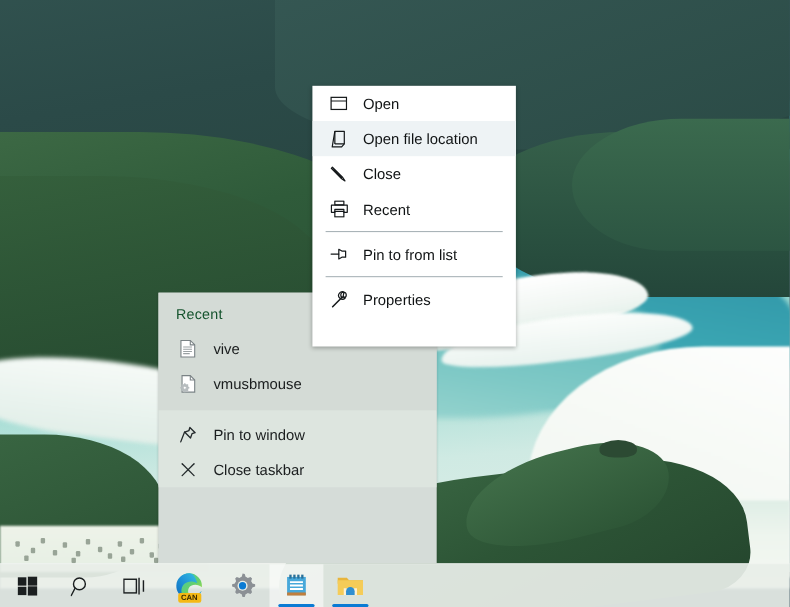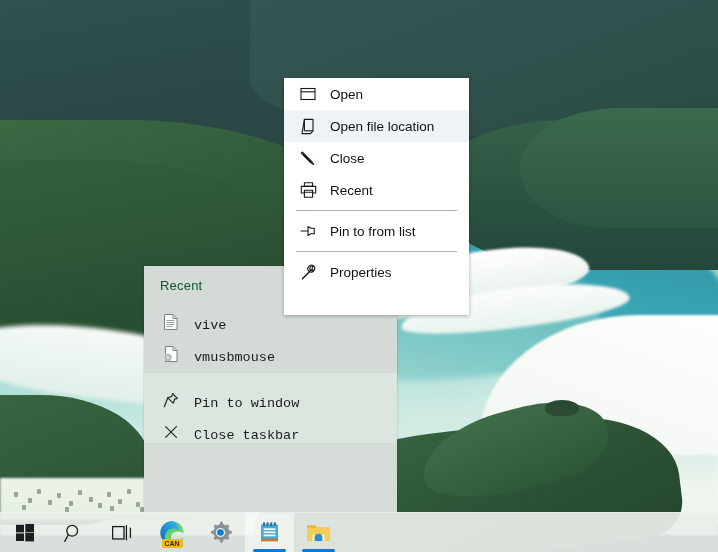--- a/index.html
+++ b/index.html
@@ -166,21 +166,21 @@
     box-shadow:0 0 2px rgba(0,0,0,.22);
     font-size:13px; color:#16191a;
     overflow:hidden;
   }
   #jl-recent-section { background:#d4dbd6; padding-top:10px; }
   #jl-lower-section { background:#dde5df; }
   .jl-header {
     padding:2px 0 8px 16px; font-size:13px; color:#14532d; letter-spacing:.2px;
   }
   .jl-item {
-    display:flex; align-items:flex-end; height:32px; padding-left:14px; cursor:default;font-family:Liberation Mono, monospace;
+    display:flex; align-items:center; height:32px; padding-left:14px; cursor:default;
   }
   .jl-icon {
     width:26px; height:22px; display:flex; align-items:center; justify-content:center;
     margin-right:10px; flex:0 0 26px;
   }
   .jl-label { font-size:13.5px; color:#1a1d1e; }
 
   
   #ctxmenu {
     position:absolute; left:284px; top:78px; width:185px; height:237px;

